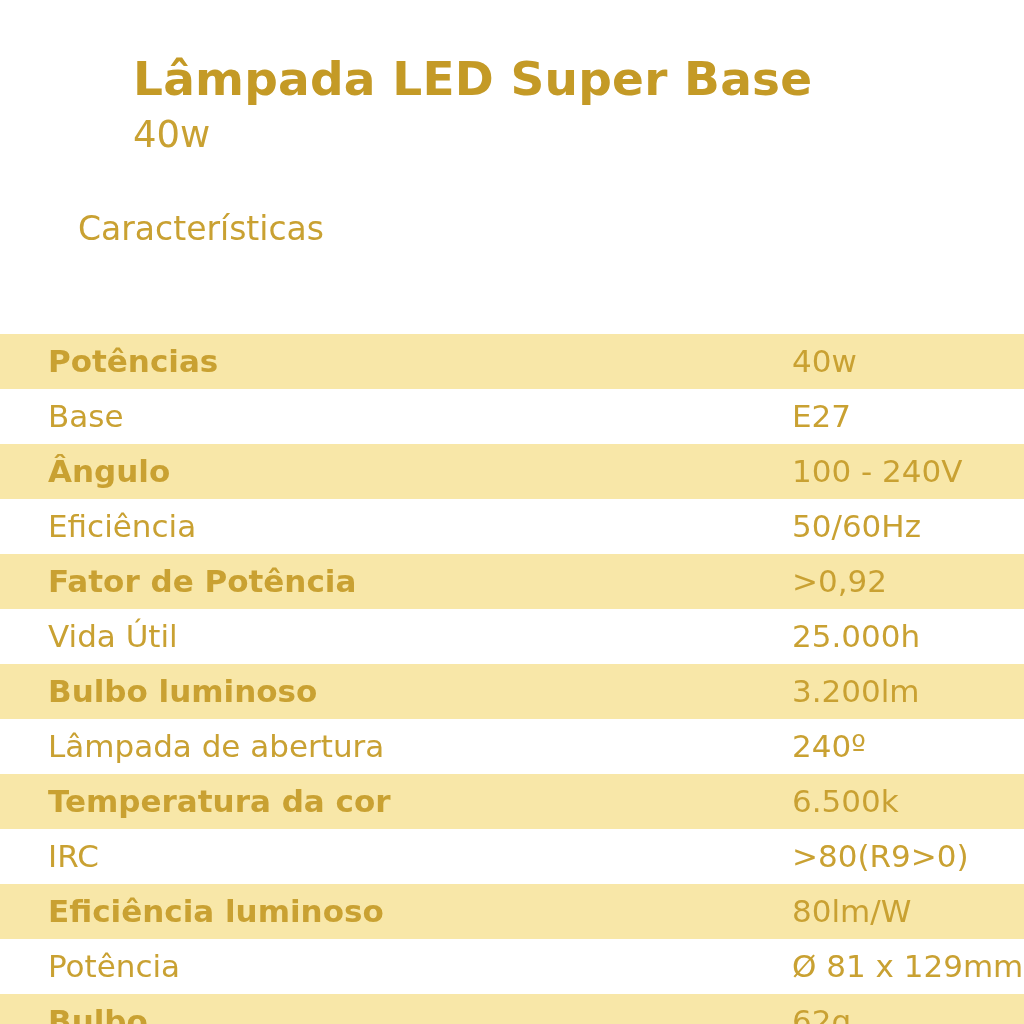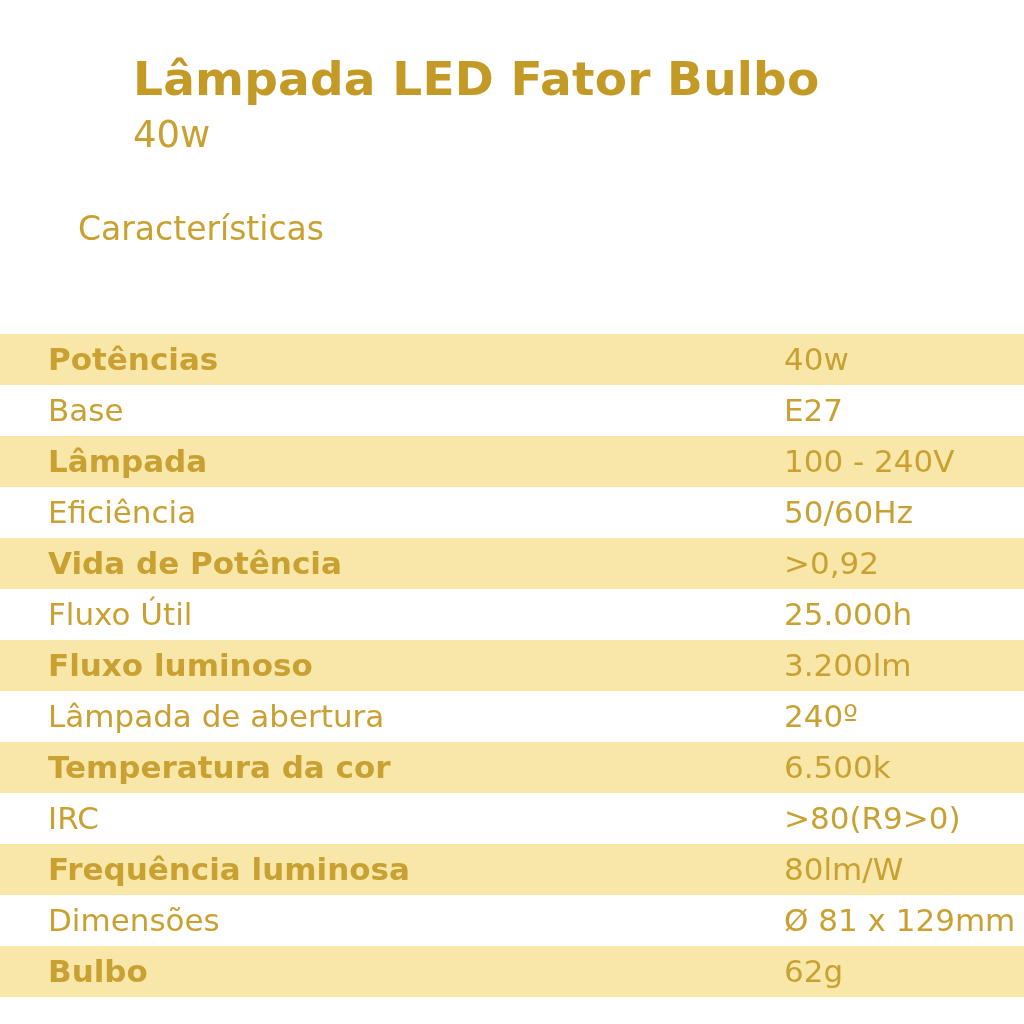--- a/index.html
+++ b/index.html
@@ -54,21 +54,21 @@
   .spec-table tr {
     height: 51px;
   }
   .spec-table tr.odd {
     background: #f8e7a8;
   }
   .spec-table tr.even {
     background: #ffffff;
   }
   .spec-table td {
-    padding: 4px;
+    padding: 12px;
     font-size: 31px;
     color: #c9a132;
     vertical-align: middle;
     line-height: 1;
   }
   .spec-table td.label {
     width: 690px;
     padding-left: 48px;
     font-weight: bold;
   }
@@ -81,74 +81,74 @@
     font-weight: normal;
     margin-top: 20px;
   }
 </style>
 </head>
 <body>
 
 <div class="page">
 
   <div class="header">
-    <h1 class="title">Lâmpada LED Fator Bulbo</h1>
+    <h1 class="title">Lâmpada LED Super Base</h1>
     <div class="subtitle">40w</div>
   </div>
 
   <div class="section-label">Características</div>
 
   <table class="spec-table">
     <tbody>
       <tr class="odd">
         <td class="label">Potências</td>
         <td class="value">40w</td>
       </tr>
       <tr class="even">
         <td class="label">Base</td>
         <td class="value">E27</td>
       </tr>
       <tr class="odd">
-        <td class="label">Lâmpada</td>
+        <td class="label">Ângulo</td>
         <td class="value">100 - 240V</td>
       </tr>
       <tr class="even">
         <td class="label">Eficiência</td>
         <td class="value">50/60Hz</td>
       </tr>
       <tr class="odd">
-        <td class="label">Vida de Potência</td>
+        <td class="label">Fator de Potência</td>
         <td class="value">&gt;0,92</td>
       </tr>
       <tr class="even">
-        <td class="label">Fluxo Útil</td>
+        <td class="label">Vida Útil</td>
         <td class="value">25.000h</td>
       </tr>
       <tr class="odd">
-        <td class="label">Fluxo luminoso</td>
+        <td class="label">Bulbo luminoso</td>
         <td class="value">3.200lm</td>
       </tr>
       <tr class="even">
         <td class="label">Lâmpada de abertura</td>
         <td class="value">240º</td>
       </tr>
       <tr class="odd">
         <td class="label">Temperatura da cor</td>
         <td class="value">6.500k</td>
       </tr>
       <tr class="even">
         <td class="label">IRC</td>
         <td class="value">&gt;80(R9&gt;0)</td>
       </tr>
       <tr class="odd">
-        <td class="label">Frequência luminosa</td>
+        <td class="label">Eficiência luminoso</td>
         <td class="value">80lm/W</td>
       </tr>
       <tr class="even">
-        <td class="label">Dimensões</td>
+        <td class="label">Potência</td>
         <td class="value">Ø 81 x 129mm</td>
       </tr>
       <tr class="odd">
         <td class="label">Bulbo</td>
         <td class="value">62g</td>
       </tr>
     </tbody>
   </table>
 
 </div>

